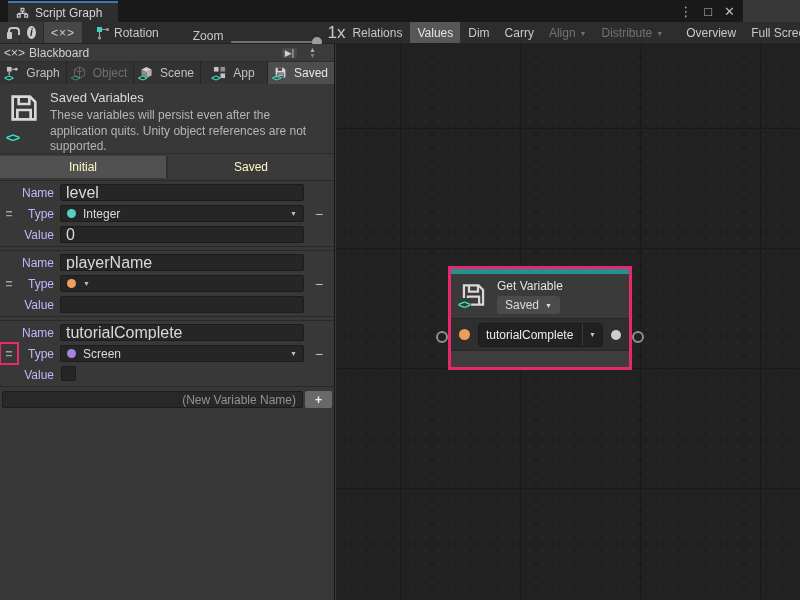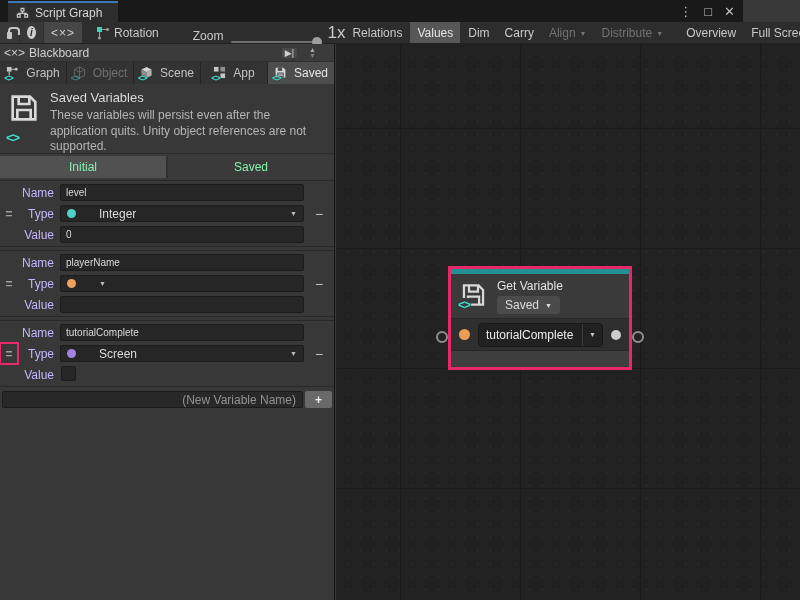--- a/index.html
+++ b/index.html
@@ -45,31 +45,31 @@
   .tabicon{position:relative;width:15px;height:14px;flex:0 0 auto}
   .badge{position:absolute;left:-2px;bottom:-3px;color:#3fe0c8;font-weight:bold;font-size:9px;letter-spacing:-1px;text-shadow:0 0 2px #2e2e2e}
 
   .info{height:70px;border-bottom:1px solid #2c2c2c;display:flex;gap:10px;padding:6px 8px;background:#383838}
   .bigfloppy{position:relative;width:32px;flex:0 0 auto;margin-top:2px}
   .bigfloppy .badge{font-size:13px;left:-3px;bottom:2px;background:#383838;padding:0 1px}
   .info-title{color:#dadada;font-size:13px;margin-bottom:3px}
   .info-desc{color:#b5b5b5;line-height:1.3;padding-right:4px}
 
   .subtabs{margin-top:2px;height:22px;display:flex;gap:2px;background:#303030}
-  .subtab{flex:1;display:flex;align-items:center;justify-content:center;color:#86efac}
+  .subtab{flex:1;display:flex;align-items:center;justify-content:center;color:#fef9c3}
   .subtab.on{background:#515151}
   .subtab.off{background:#3a3a3a}
 
   .vars{margin-top:2px}
   .vgroup{background:#383838;border-top:1px solid #292929;border-bottom:1px solid #292929;margin-bottom:3px;padding:1px 0}
   .vrow{display:grid;grid-template-columns:18px 42px 244px 1fr;height:21px;align-items:center}
   .vlabel{text-align:right;padding-right:6px;color:#c4b5fd}
-  .vfield input[type=text]{width:100%;height:17px;background:#262626;border:1px solid #1c1c1c;border-radius:2px;color:#dadada;padding:0 5px;font-family:"Liberation Sans",sans-serif;font-size:10px;outline:none}
+  .vfield input[type=text]{width:100%;height:17px;background:#262626;border:1px solid #1c1c1c;border-radius:2px;color:#dadada;padding:0 5px;font-family:"Liberation Sans",sans-serif;font-size:16px;outline:none}
   .vfield input::placeholder{color:#8f8f8f}
-  .ddown{display:flex;align-items:center;height:17px;background:#262626;border:1px solid #1c1c1c;border-radius:2px;padding:0 6px;gap:23px}
+  .ddown{display:flex;align-items:center;height:17px;background:#262626;border:1px solid #1c1c1c;border-radius:2px;padding:0 6px;gap:7px}
   .ddown .dlabel{flex:1;color:#dadada}
   .ddown .darrow{font-size:7px;color:#bdbdbd}
   .dot{width:9px;height:9px;border-radius:50%;flex:0 0 auto}
   .dot.teal{background:#4fd1c5}.dot.orange{background:#efa05e}.dot.purple{background:#a584e0}
   .handle{display:flex;align-items:center;justify-content:center;width:16px;height:19px;color:#9e9e9e;font-weight:bold;margin-left:1px}
   .handle.hl{outline:2px solid #e8286b}
   .minusbtn{justify-self:center;color:#c2c2c2;font-size:14px;padding:0 6px}
   .cbox{appearance:none;-webkit-appearance:none;width:15px;height:15px;background:#262626;border:1px solid #1c1c1c;border-radius:2px;margin-left:1px}
 
   .newvar{display:flex;gap:2px;padding:1px 2px;margin-top:0}

